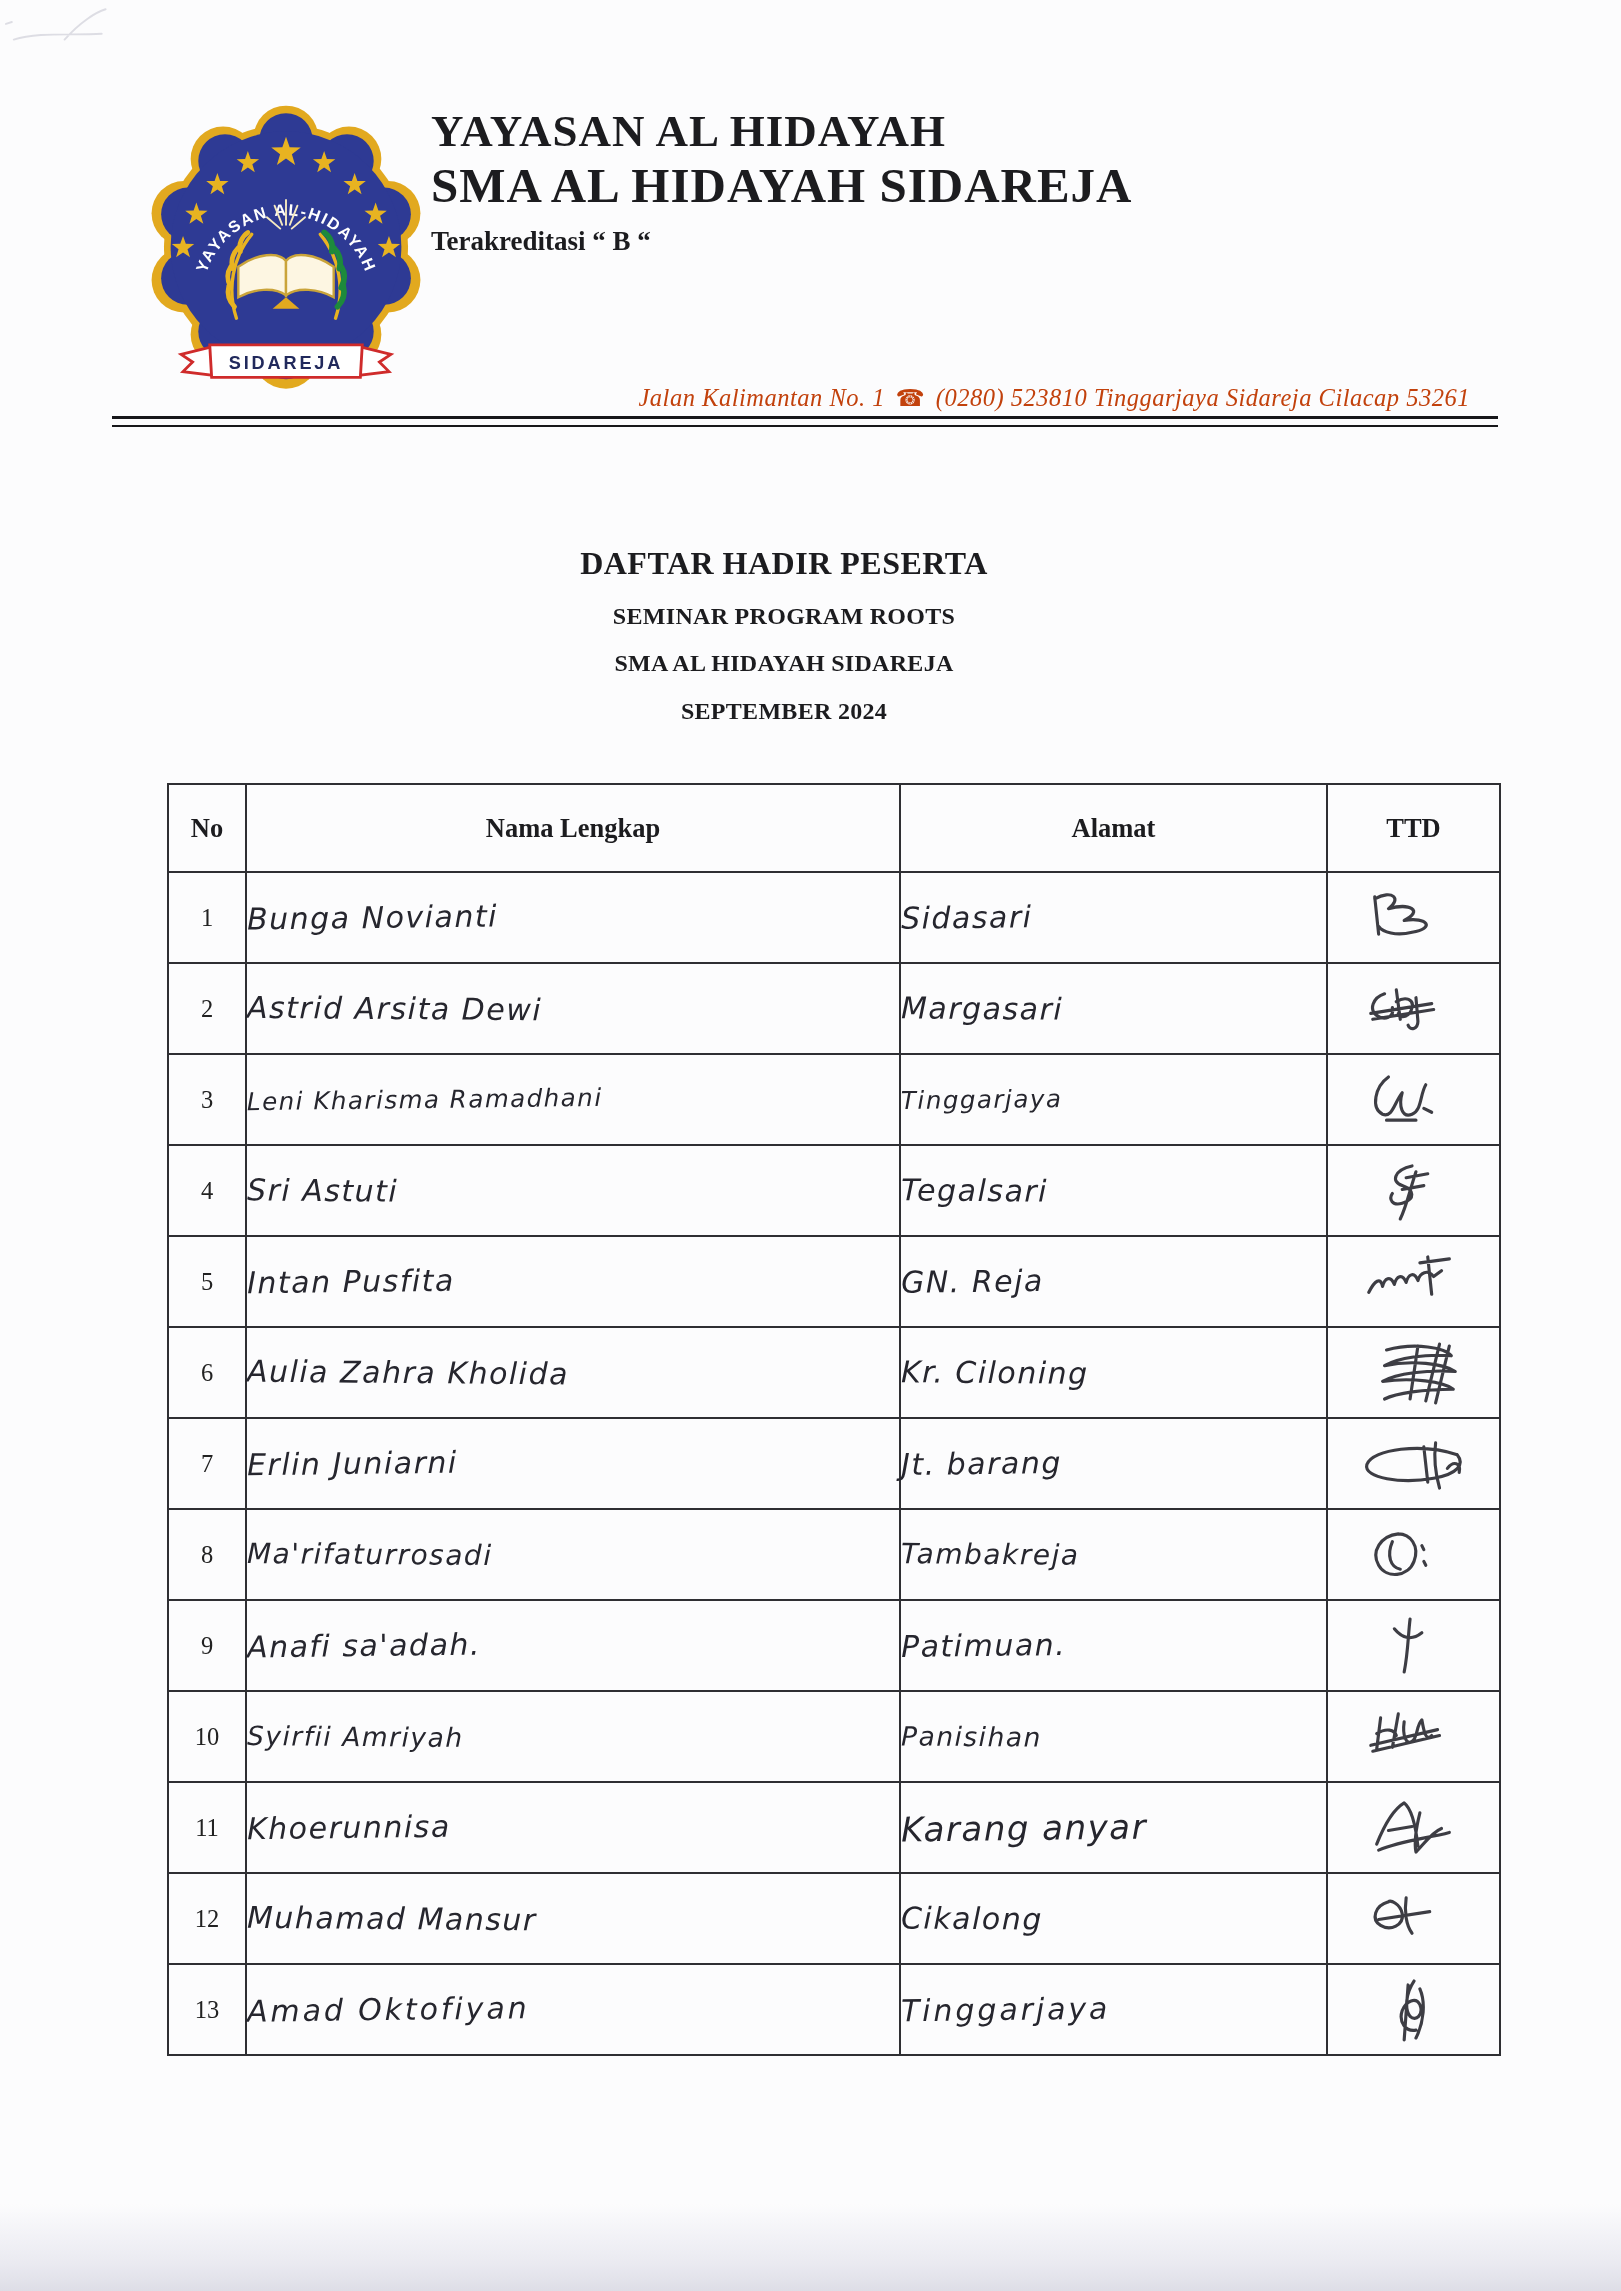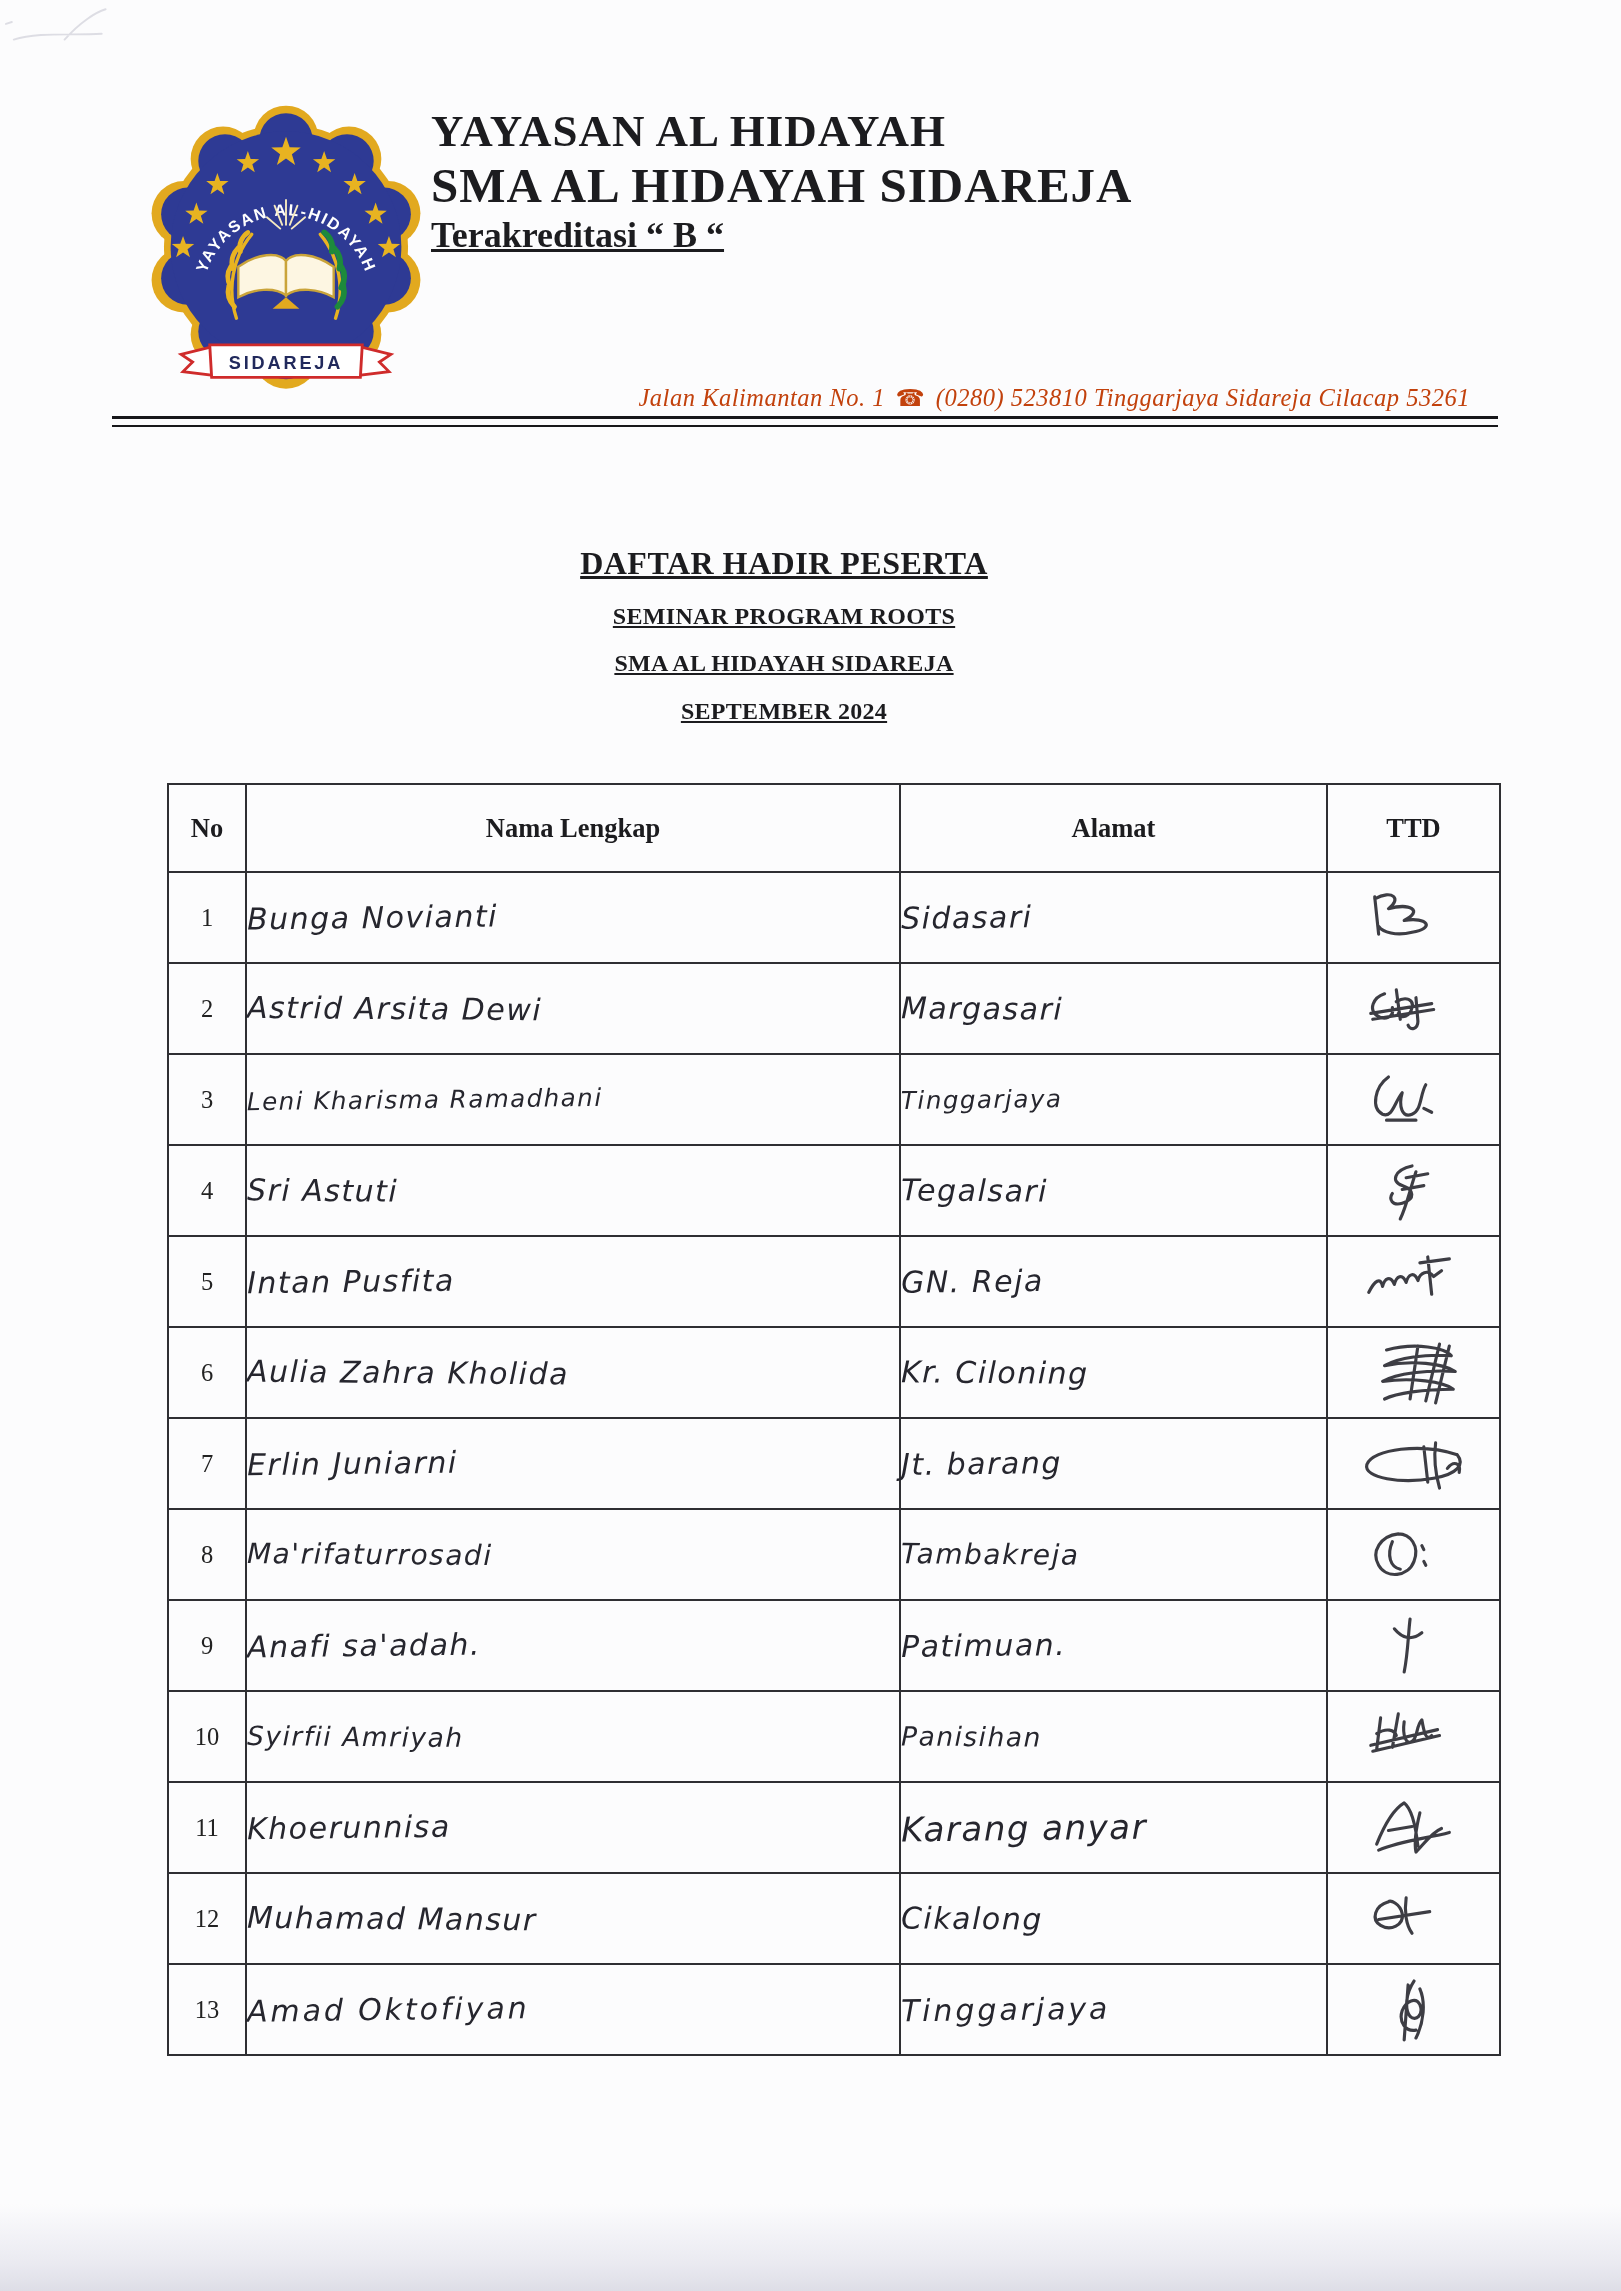--- a/index.html
+++ b/index.html
@@ -13,32 +13,32 @@
   .scan-bottom{
     position:absolute;left:0;bottom:0;width:100%;height:88px;
     background:linear-gradient(to bottom, rgba(228,228,236,0) 0%, #e9e9f0 70%, #dddde6 100%);
   }
   .pencil-mark{position:absolute;left:3.9px;top:7.8px;opacity:.45;}
   
   .logo{position:absolute;left:143px;top:88px;}
   .lh-text{position:absolute;left:431px;top:106px;width:843px;}
   .lh-foundation{font-size:45px;font-weight:bold;letter-spacing:1px;line-height:1.15;}
   .lh-school{font-size:49px;font-weight:bold;letter-spacing:1px;line-height:1.15;}
-  .lh-accred{font-size:36px;font-weight:bold;margin-top:0;text-decoration:underline;}
+  .lh-accred{font-size:27px;font-weight:bold;margin-top:12px;}
   .lh-address{
     position:absolute;left:294px;top:384px;width:1176px;text-align:right;
     font-style:italic;font-size:24.5px;color:#c2410c;letter-spacing:0.5px;
   }
   .phone-glyph{font-style:normal;font-size:23.5px;padding:0 3.9px;}
   .double-rule{
     position:absolute;left:112px;top:416px;width:1386px;height:5.9px;
     border-top:3.9px solid #17171a;border-bottom:2.9px solid #17171a;
   }
   
-  .doc-title{position:absolute;left:0;top:545px;width:1568px;text-align:center;font-weight:bold;text-decoration:underline;}
+  .doc-title{position:absolute;left:0;top:545px;width:1568px;text-align:center;font-weight:bold;}
   .doc-title .t1{font-size:32px;letter-spacing:0.5px;}
   .doc-title .t{font-size:24px;margin-top:20.6px;letter-spacing:0.3px;}
   
   table.attendance{
     position:absolute;left:167px;top:783px;width:1333px;
     border-collapse:collapse;table-layout:fixed;padding-left:12px;
   }
   table.attendance th,table.attendance td{
     border:2px solid #2f2f33;padding:0;vertical-align:middle;
     background:transparent;

